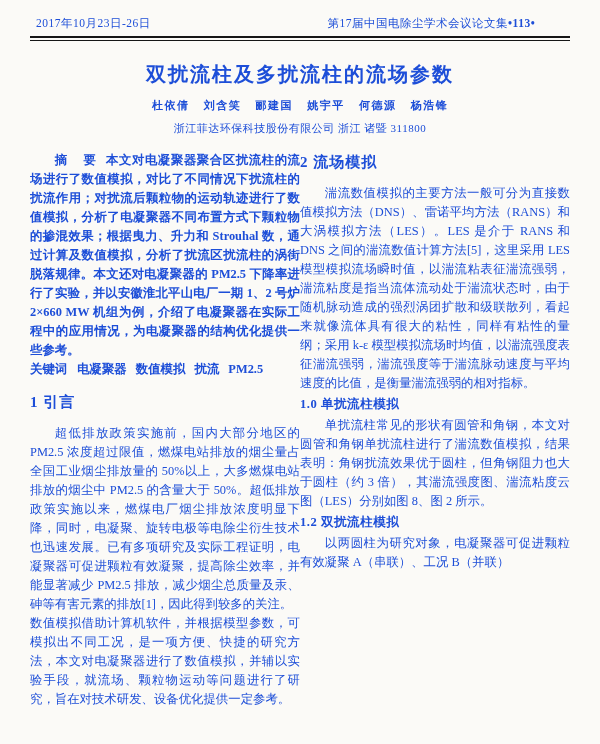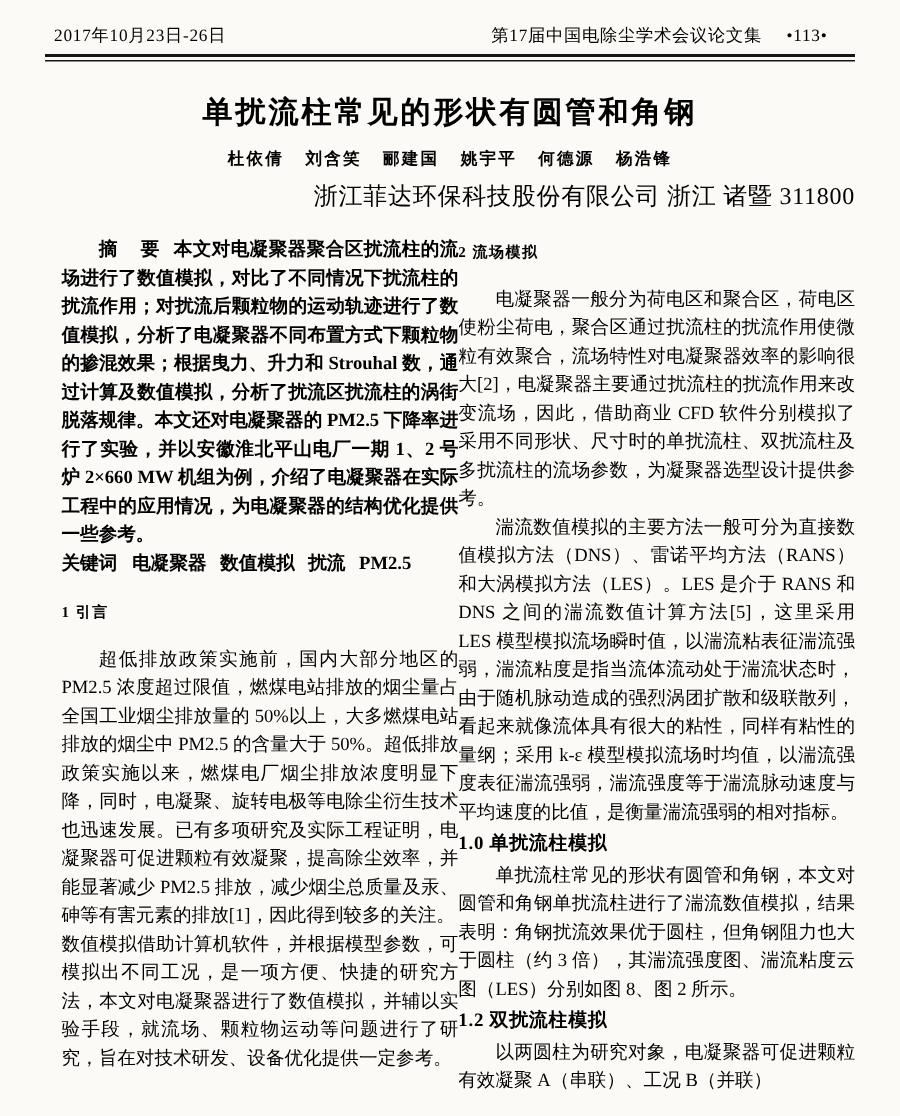--- a/index.html
+++ b/index.html
@@ -1,118 +1,116 @@
 <!DOCTYPE html>
 <html lang="zh"><head>
 <meta charset="utf-8">
 <style>
   html,body{margin:0;padding:0;background:#e8e8e6;}
   .page{
     position:relative;
     width:600px;height:744px;
     margin:0 auto;
     background:#fbfaf7;
-    color:#000000;
+    color:#1d4ed8;
     font-family:"Liberation Serif", serif;
     overflow:hidden;
     box-sizing:border-box;
     padding:14px 30px 0 30px;
   }
   
   .running-head{
     display:flex;align-items:baseline;
     font-size:11.5px;letter-spacing:.5px;
     padding:2px 2px 0 6px;
   }
   .rh-date{width:190px;}
   .rh-center{flex:1;text-align:right;}
-  .rh-page{width:60px;text-align:center;}
+  .rh-page{width:60px;text-align:left;font-weight:bold;}
   .head-rule{
     margin-top:5px;
     border-top:2.5px solid #161616;
     border-bottom:1.2px solid #161616;
     height:2px;
   }
   
   .paper-title{
     margin:20px 0 0 0;
     text-align:center;
     font-size:20px;font-weight:bold;
     letter-spacing:2px;
   }
   .paper-authors{
     margin-top:10px;text-align:center;
     font-size:11px;font-weight:bold;
     word-spacing:10px;letter-spacing:1.5px;
   }
   .paper-affiliation{
-    margin-top:8px;text-align:right;
-    font-size:16px;letter-spacing:.5px;
+    margin-top:8px;text-align:center;
+    font-size:11px;letter-spacing:.5px;
   }
   
   .columns{
     display:flex;
     margin-top:15px;
     height:575px;
-    margin-left:11px;
   }
   .col{
     flex:1;min-width:0;
     font-size:12.4px;line-height:19px;
     text-align:justify;
     overflow:hidden;
   }
   .col p{margin:0;}
   .indent{text-indent:2em;}
   .abstract{font-weight:bold;}
   .abstract .abs-label{letter-spacing:6px;padding-left:2em;}
   .keywords{font-weight:bold;margin-top:0;}
   .kw-label{margin-right:10px;}
   .kw-text{word-spacing:6px;}
   h2.sec{
-    font-size:10px;font-weight:bold;
+    font-size:15px;font-weight:bold;
     margin:14px 0 12px 0;letter-spacing:1px;
   }
   h3.subsec{
     font-size:12.6px;font-weight:bold;
     margin:2px 0 2px 0;letter-spacing:.5px;
   }
   .col .first-heading{margin-top:2px;}
 </style>
 </head>
 <body>
 
 <div class="page">
 
   <div class="running-head">
     <span class="rh-date">2017年10月23日-26日</span>
     <span class="rh-center">第17届中国电除尘学术会议论文集</span>
     <span class="rh-page">•113•</span>
   </div>
   <div class="head-rule"></div>
 
-  <h1 class="paper-title">单扰流柱常见的形状有圆管和角钢</h1>
+  <h1 class="paper-title">双扰流柱及多扰流柱的流场参数</h1>
   <div class="paper-authors">杜依倩 刘含笑 郦建国 姚宇平 何德源 杨浩锋</div>
   <div class="paper-affiliation">浙江菲达环保科技股份有限公司 浙江 诸暨 311800</div>
 
   <div class="columns">
 
     <div class="col">
       <p class="abstract"><span class="abs-label">摘 要</span>
           <span>本文对电凝聚器聚合区扰流柱的流场进行了数值模拟，对比了不同情况下扰流柱的扰流作用；对扰流后颗粒物的运动轨迹进行了数值模拟，分析了电凝聚器不同布置方式下颗粒物的掺混效果；根据曳力、升力和 Strouhal 数，通过计算及数值模拟，分析了扰流区扰流柱的涡街脱落规律。本文还对电凝聚器的 PM2.5 下降率进行了实验，并以安徽淮北平山电厂一期 1、2 号炉 2×660 MW 机组为例，介绍了电凝聚器在实际工程中的应用情况，为电凝聚器的结构优化提供一些参考。</span></p>
       <p class="keywords"><span class="kw-label">关键词</span><span class="kw-text">电凝聚器 数值模拟 扰流 PM2.5</span></p>
 
       <h2 class="sec">1 引言</h2>
       <p class="indent">超低排放政策实施前，国内大部分地区的 PM2.5 浓度超过限值，燃煤电站排放的烟尘量占全国工业烟尘排放量的 50%以上，大多燃煤电站排放的烟尘中 PM2.5 的含量大于 50%。超低排放政策实施以来，燃煤电厂烟尘排放浓度明显下降，同时，电凝聚、旋转电极等电除尘衍生技术也迅速发展。已有多项研究及实际工程证明，电凝聚器可促进颗粒有效凝聚，提高除尘效率，并能显著减少 PM2.5 排放，减少烟尘总质量及汞、砷等有害元素的排放[1]，因此得到较多的关注。</p>
       <p>数值模拟借助计算机软件，并根据模型参数，可模拟出不同工况，是一项方便、快捷的研究方法，本文对电凝聚器进行了数值模拟，并辅以实验手段，就流场、颗粒物运动等问题进行了研究，旨在对技术研发、设备优化提供一定参考。</p>
     </div>
 
     <div class="col">
       <h2 class="sec first-heading">2 流场模拟</h2>
-      <p class="indent">电凝聚器一般分为荷电区和聚合区，荷电区使粉尘荷电，聚合区通过扰流柱的扰流作用使微粒有效聚合，流场特性对电凝聚器效率的影响很大[2]，电凝聚器主要通过扰流柱的扰流作用来改变流场，因此，借助商业 CFD 软件分别模拟了采用不同形状、尺寸时的单扰流柱、双扰流柱及多扰流柱的流场参数，为凝聚器选型设计提供参考。</p>
       <p class="indent">湍流数值模拟的主要方法一般可分为直接数值模拟方法（DNS）、雷诺平均方法（RANS）和大涡模拟方法（LES）。LES 是介于 RANS 和 DNS 之间的湍流数值计算方法[5]，这里采用 LES 模型模拟流场瞬时值，以湍流粘表征湍流强弱，湍流粘度是指当流体流动处于湍流状态时，由于随机脉动造成的强烈涡团扩散和级联散列，看起来就像流体具有很大的粘性，同样有粘性的量纲；采用 k-ε 模型模拟流场时均值，以湍流强度表征湍流强弱，湍流强度等于湍流脉动速度与平均速度的比值，是衡量湍流强弱的相对指标。</p>
 
       <h3 class="subsec">1.0 单扰流柱模拟</h3>
       <p class="indent">单扰流柱常见的形状有圆管和角钢，本文对圆管和角钢单扰流柱进行了湍流数值模拟，结果表明：角钢扰流效果优于圆柱，但角钢阻力也大于圆柱（约 3 倍），其湍流强度图、湍流粘度云图（LES）分别如图 8、图 2 所示。</p>
 
       <h3 class="subsec">1.2 双扰流柱模拟</h3>
       <p class="indent">以两圆柱为研究对象，电凝聚器可促进颗粒有效凝聚 A（串联）、工况 B（并联）</p>
     </div>
 
   </div>

